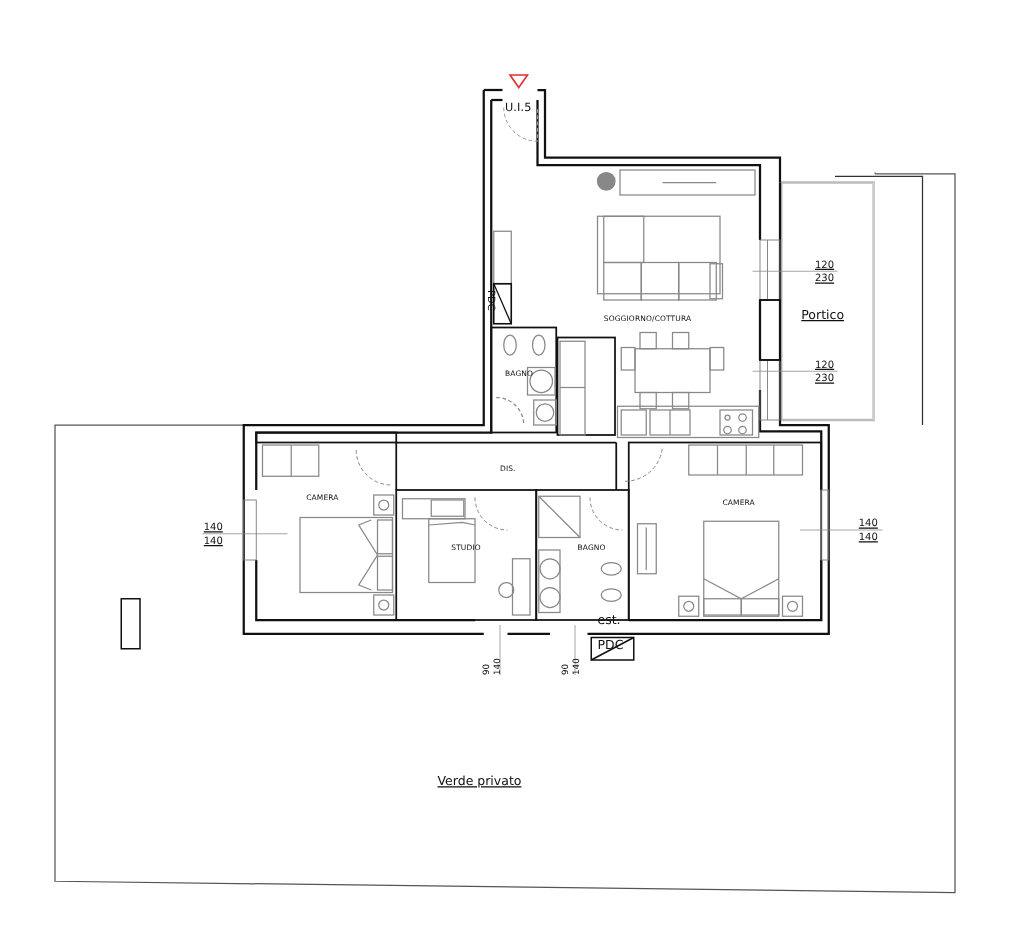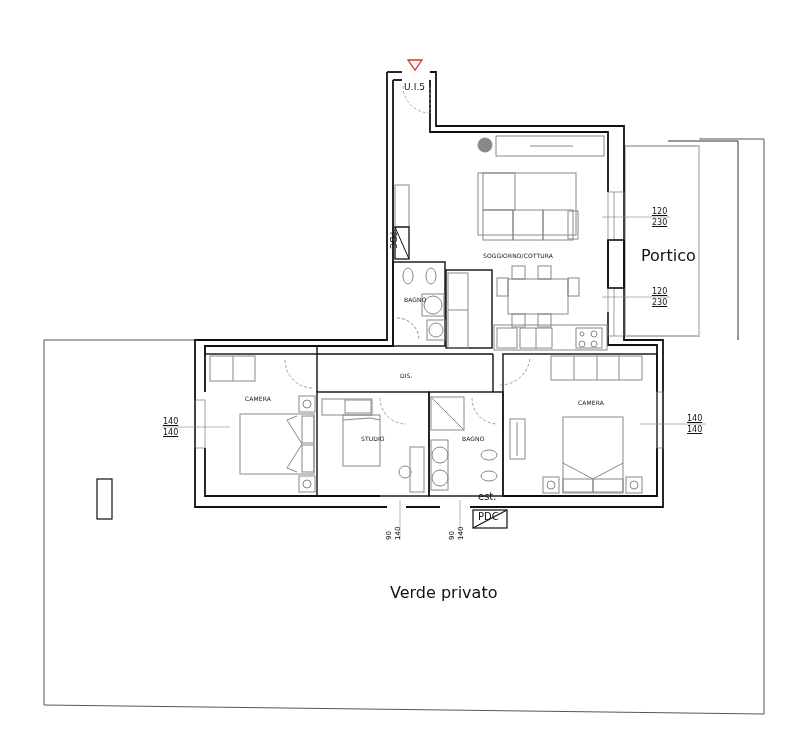--- a/index.html
+++ b/index.html
@@ -1,20 +1,20 @@
 <!DOCTYPE html>
 <html><head>
 <meta charset="utf-8">
 <style>
   html, body { margin: 0; padding: 0; background: #ffffff; }
   body { width: 808px; height: 742px; position: relative; overflow: hidden; font-family: "DejaVu Sans", sans-serif; }
   svg { position: absolute; left: 0; top: 0; }
   .lbl { position: absolute; font-family: "DejaVu Sans", sans-serif; color: #111; white-space: nowrap; line-height: 1; }
   .room-small { font-size: 6px; letter-spacing: 0.1px; }
-  .room-big { font-size: 16px; }
+  .room-big { font-size: 10px; text-decoration: underline; }
   .dim { font-size: 8px; text-align: left; text-decoration: underline; }
   .dim-v { font-size: 7px; transform: rotate(-90deg); transform-origin: left top; }
 </style>
 </head>
 <body>
 
 <svg width="808" height="742" viewBox="0 0 808 742">
 
   <g fill="none" stroke="#555" stroke-width="1">
     <polyline points="195,340 44,340 44,705 764,714 764,139 700,139"></polyline>
@@ -196,21 +196,21 @@
 <div class="lbl room-small" style="left:404px;top:83px;font-size:9px;">U.I.5</div>
 
 <div class="lbl room-small" style="left:483px;top:253px;">SOGGIORNO/COTTURA</div>
 <div class="lbl room-small" style="left:404px;top:297px;">BAGNO</div>
 <div class="lbl room-small" style="left:400px;top:373px;">DIS.</div>
 <div class="lbl room-small" style="left:245px;top:396px;">CAMERA</div>
 <div class="lbl room-small" style="left:361px;top:436px;">STUDIO</div>
 <div class="lbl room-small" style="left:462px;top:436px;">BAGNO</div>
 <div class="lbl room-small" style="left:578px;top:400px;">CAMERA</div>
 <div class="lbl room-big" style="left:641px;top:248px;">Portico</div>
-<div class="lbl room-big" style="left:350px;top:585px;margin-left:40px;">Verde privato</div>
+<div class="lbl room-big" style="left:350px;top:621px;">Verde privato</div>
 
 <div class="lbl" style="left:396px;top:232px;font-size:8px;transform:rotate(90deg);transform-origin:left top;">PDC</div>
 <div class="lbl" style="left:478px;top:512px;font-size:10px;">PDC</div>
 <div class="lbl" style="left:478px;top:492px;font-size:10px;">est.</div>
 
 <div class="lbl dim" style="left:652px;top:208px;">120</div>
 <div class="lbl dim" style="left:652px;top:219px;">230</div>
 <div class="lbl dim" style="left:652px;top:288px;">120</div>
 <div class="lbl dim" style="left:652px;top:299px;">230</div>
 <div class="lbl dim" style="left:163px;top:418px;">140</div>

